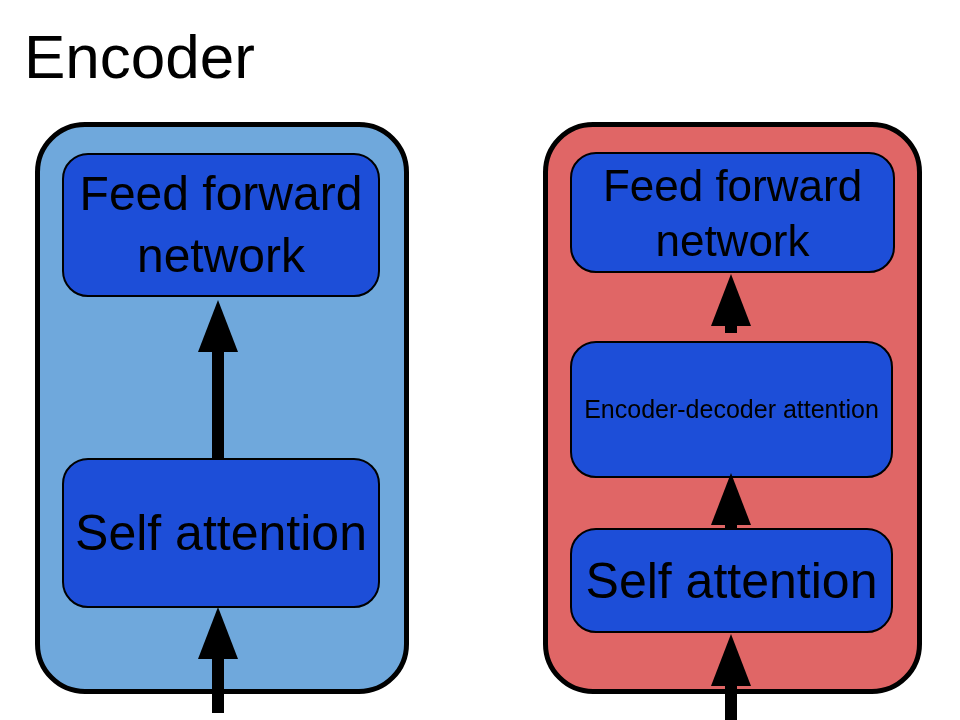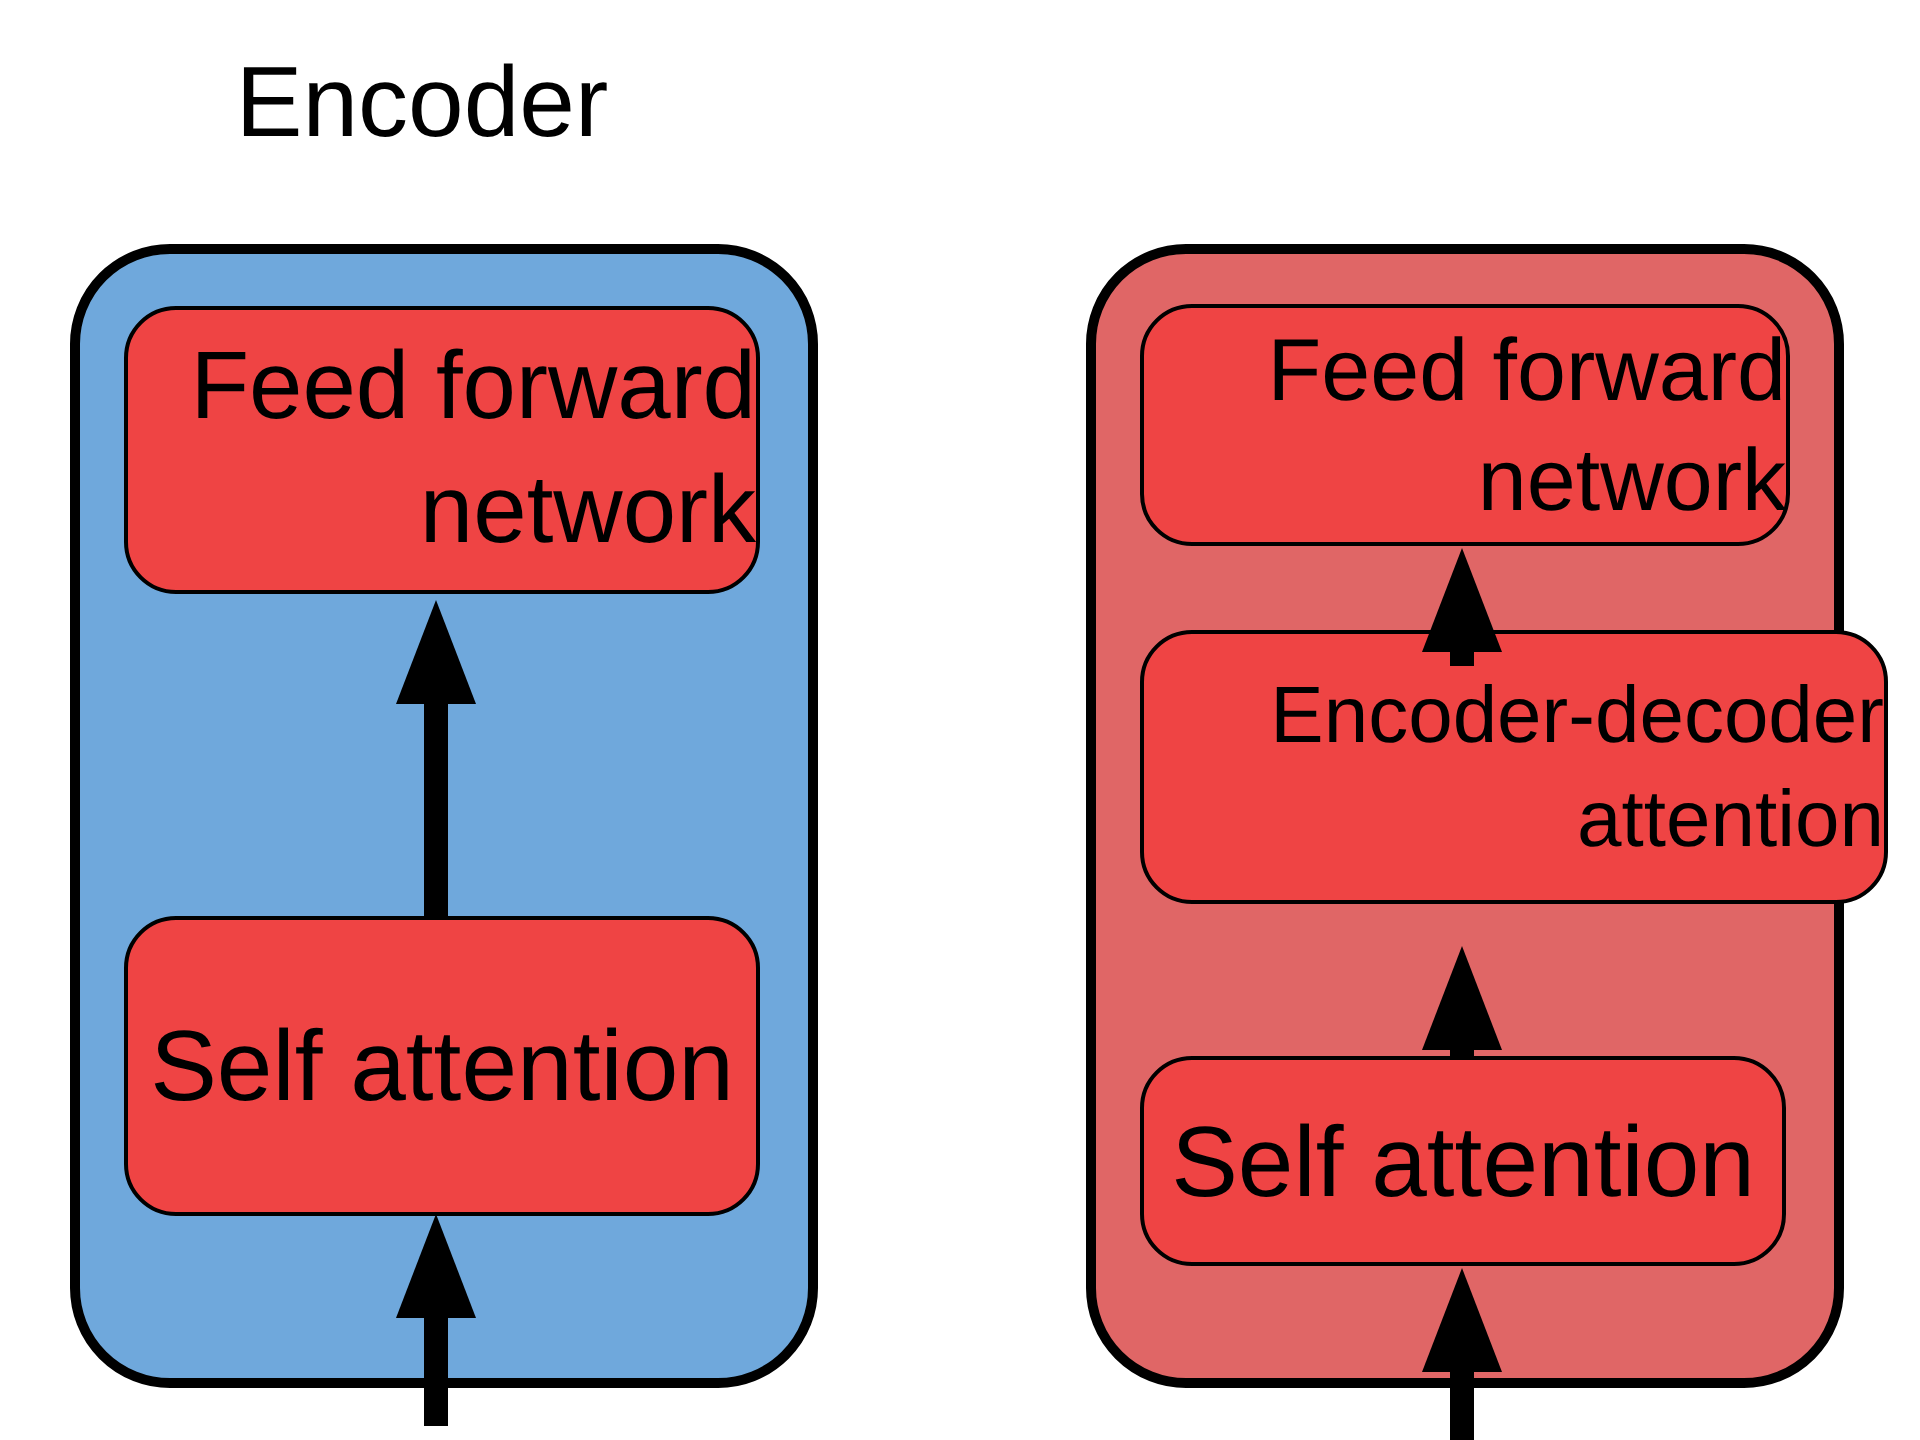--- a/index.html
+++ b/index.html
@@ -12,54 +12,54 @@
     width: 960px;
     height: 720px;
     background: #ffffff;
     overflow: hidden;
     font-family: "Liberation Sans", sans-serif;
     color: #000000;
   }
   .title {
     position: absolute;
     top: 26px;
-    font-size: 50px;
+    font-size: 62px;
     line-height: 1.0;
-    text-align: center;
+    text-align: left;
     color: #000000;
     white-space: nowrap;
   }
   .container {
     position: absolute;
     top: 122px;
     height: 572px;
     border: 5px solid #000000;
     border-radius: 50px;
     box-sizing: border-box;
     z-index: 1;
   }
   .container.encoder { left: 35px;  width: 374px; background: #6fa8dc; }
   .container.decoder { left: 543px; width: 379px; background: #e06666; }
   .block {
     position: absolute;
-    background: #ef4444;
+    background: #1d4ed8;
     border: 2px solid #000000;
     border-radius: 26px;
     box-sizing: border-box;
     display: flex;
     align-items: center;
     justify-content: center;
-    text-align: right;
+    text-align: center;
     z-index: 2;
     color: #000000;
   }
   .enc-ffn { left: 62px;  top: 153px; width: 318px; height: 144px; font-size: 48px; line-height: 1.3; }
   .enc-sa  { left: 62px;  top: 458px; width: 318px; height: 150px; font-size: 50px; line-height: 1.2; }
   .dec-ffn { left: 570px; top: 152px; width: 325px; height: 121px; font-size: 44px; line-height: 1.25; }
-  .dec-eda { left: 570px; top: 315px; width: 374px; height: 137px; font-size: 40px; line-height: 1.3; }
+  .dec-eda { left: 570px; top: 341px; width: 323px; height: 137px; font-size: 25px; line-height: 1.3; }
   .dec-sa  { left: 570px; top: 528px; width: 323px; height: 105px; font-size: 50px; line-height: 1.2; }
   .arrows {
     position: absolute;
     left: 0;
     top: 0;
     width: 960px;
     height: 720px;
     z-index: 3;
     pointer-events: none;
   }

